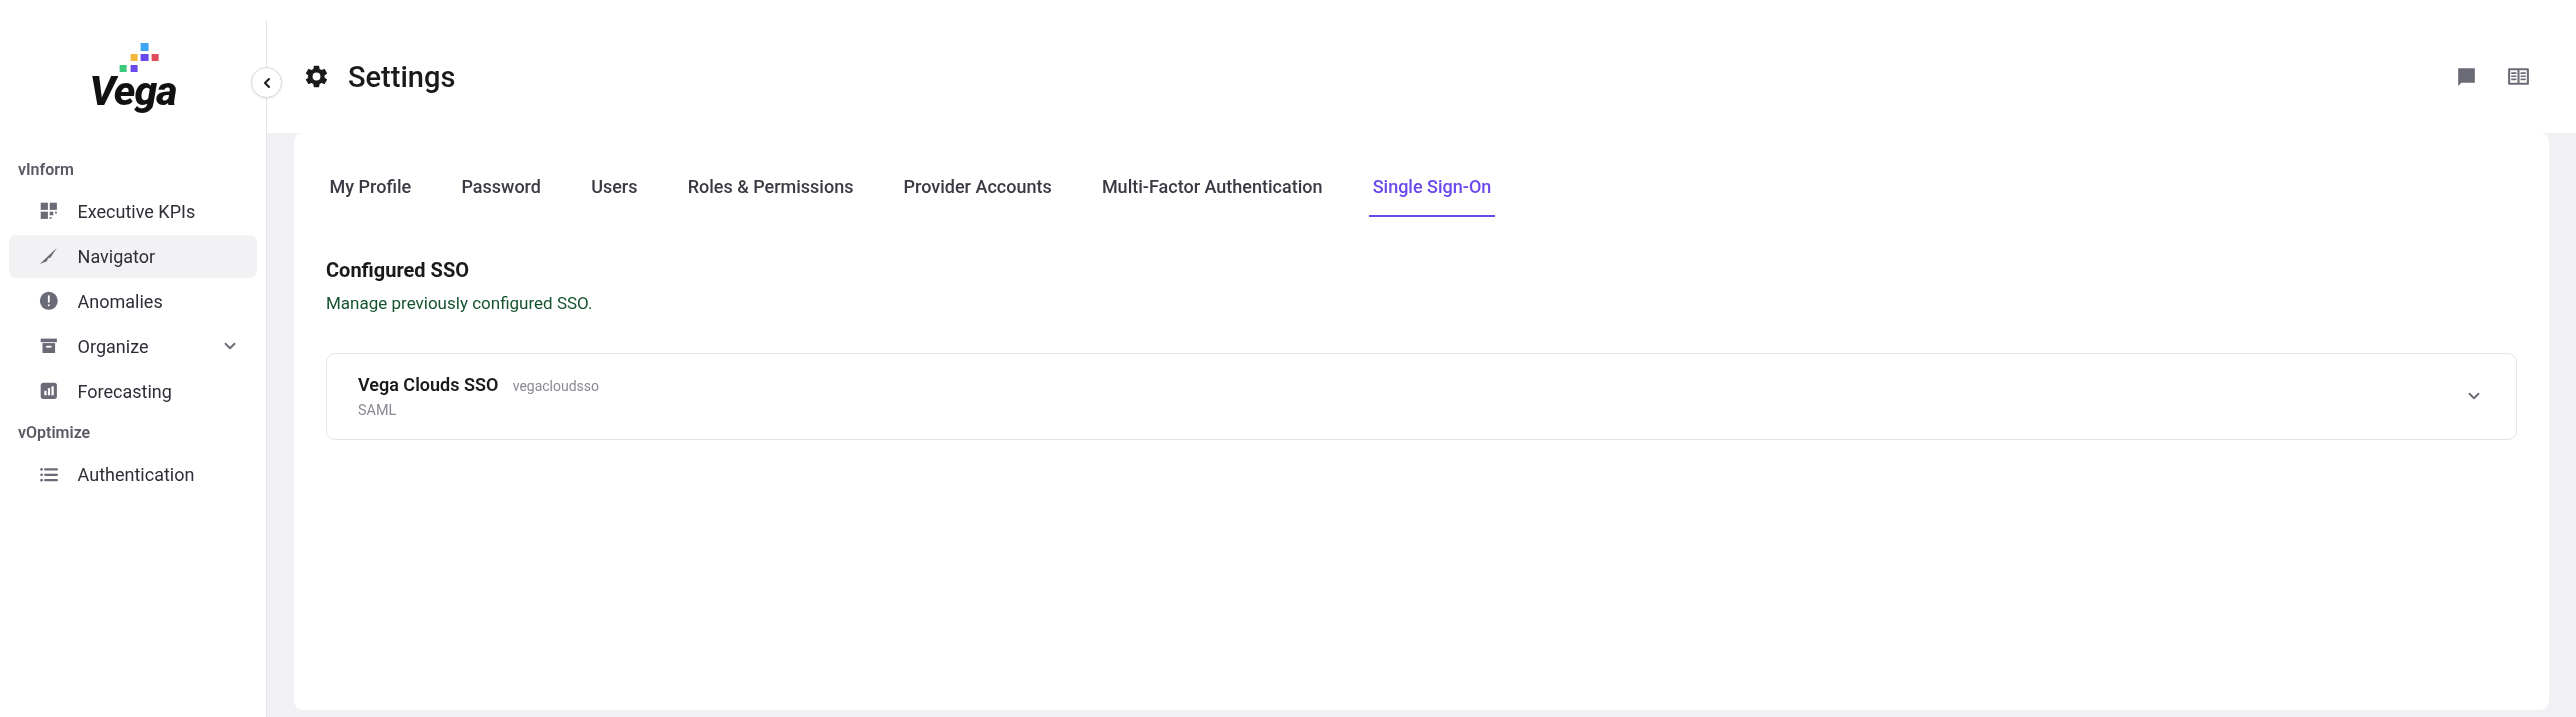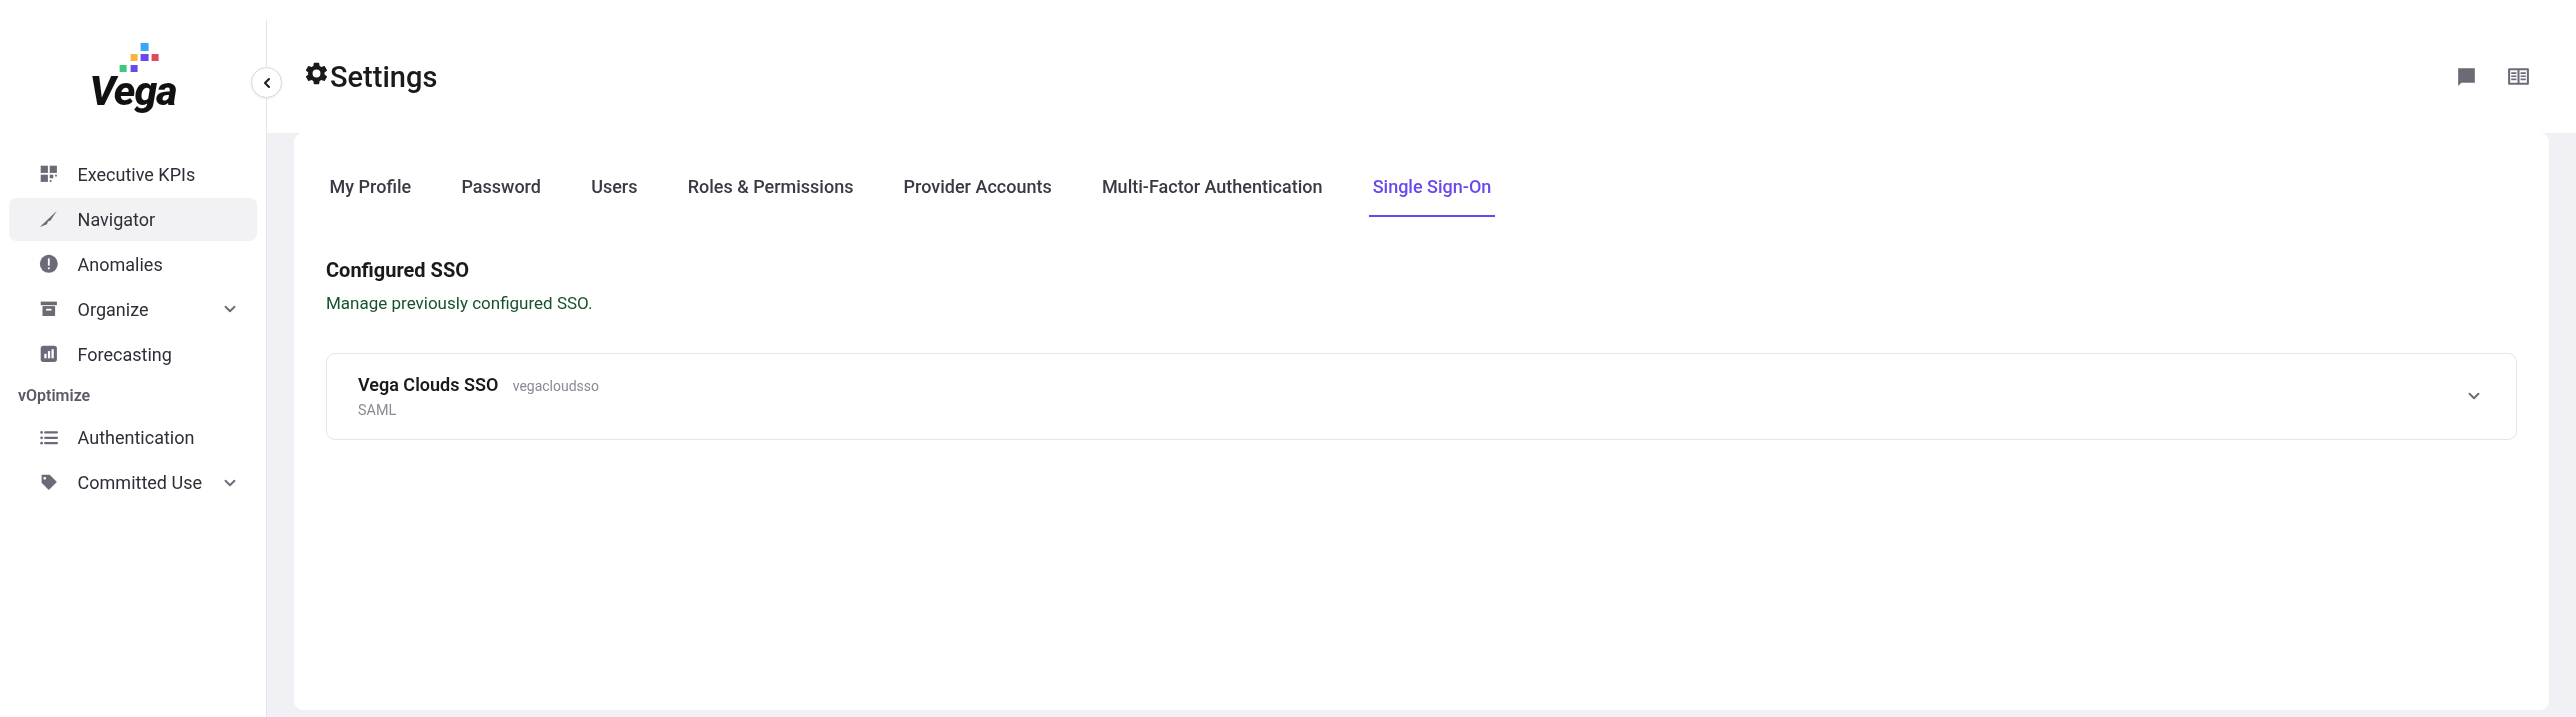--- a/index.html
+++ b/index.html
@@ -116,21 +116,22 @@
   .topbar {
     height: 115px;
     background: #ffffff;
     display: flex;
     align-items: center;
     padding: 0 36px 0 36px;
     gap: 18px;
   }
   .topbar-left {
     display: flex;
-    align-items: flex-start;
+    align-items: center;
+    gap: 18px;
     flex: 1;
   }
   .gear-icon {
     width: 27px;
     height: 27px;
     color: #1a1a1a;
   }
   .page-title {
     font-size: 29px;
     font-weight: 500;
@@ -232,20 +233,21 @@
           <span style="background:#3dc97a"></span>
             <span style="background:#6a49ec"></span>
             <span></span>
             <span></span>
         </div>
         <div class="logo-text">Vega</div>
       </div>
     </div>
 
     <div id="sidebar-sections">
+        <div class="section-label">vInform</div>
         <div class="nav-item">
           <span class="nav-icon">
             <svg viewBox="0 0 24 24" width="21.6" height="21.6" fill="currentColor">
               <rect x="3" y="3" width="8" height="8"></rect>
               <rect x="13" y="3" width="8" height="8"></rect>
               <rect x="3" y="13" width="8" height="8"></rect>
               <rect x="13" y="13" width="4" height="4"></rect>
               <rect x="19" y="13" width="2" height="2"></rect>
               <rect x="13" y="19" width="2" height="2"></rect>
             </svg>
@@ -302,33 +304,20 @@
             <svg viewBox="0 0 24 24" width="21.6" height="21.6" fill="none" stroke="currentColor" stroke-width="2.5" stroke-linecap="round">
               <line x1="8" y1="6" x2="21" y2="6"></line>
               <line x1="8" y1="12" x2="21" y2="12"></line>
               <line x1="8" y1="18" x2="21" y2="18"></line>
               <circle cx="4" cy="6" r="1.5" fill="currentColor" stroke="none"></circle>
               <circle cx="4" cy="12" r="1.5" fill="currentColor" stroke="none"></circle>
               <circle cx="4" cy="18" r="1.5" fill="currentColor" stroke="none"></circle>
             </svg>
           </span>
           <span class="nav-label">Authentication</span>
-        </div>
-        <div class="nav-item">
-          <span class="nav-icon">
-            <svg viewBox="0 0 24 24" width="21.6" height="21.6" fill="currentColor">
-              <path d="M21 11 13 3H4v9l8 8 9-9zM7.5 8.5a1.5 1.5 0 1 1 0-3 1.5 1.5 0 0 1 0 3z"></path>
-            </svg>
-          </span>
-          <span class="nav-label">Committed Use</span>
-          <span class="nav-chevron">
-            <svg viewBox="0 0 24 24" width="18" height="18" fill="none" stroke="currentColor" stroke-width="2.5" stroke-linecap="round" stroke-linejoin="round">
-              <polyline points="6 9 12 15 18 9"></polyline>
-            </svg>
-          </span>
         </div>
       </div>
   </aside>
 
   <main class="main">
     <div class="topbar">
       <div class="topbar-left">
         <span class="gear-icon">
           <svg viewBox="0 0 24 24" width="27" height="27" fill="currentColor">
               <path d="M19.14 12.94a7.49 7.49 0 0 0 .05-.94 7.49 7.49 0 0 0-.05-.94l2.03-1.58a.5.5 0 0 0 .12-.64l-1.92-3.32a.5.5 0 0 0-.61-.22l-2.39.96a7.03 7.03 0 0 0-1.62-.94l-.36-2.54a.5.5 0 0 0-.5-.42h-3.84a.5.5 0 0 0-.5.42l-.36 2.54c-.58.24-1.12.55-1.62.94l-2.39-.96a.5.5 0 0 0-.61.22L2.65 8.84a.5.5 0 0 0 .12.64l2.03 1.58c-.3.31-.5.63-.5.94s.2.63.5.94l-2.03 1.58a.5.5 0 0 0-.12.64l1.92 3.32c.14.24.42.33.61.22l2.39-.96c.5.39 1.04.7 1.62.94l.36 2.54c.4.24.25.42.5.42h3.84c.25 0 .46-.18.5-.42l.36-2.54c.58-.24 1.12-.55 1.62-.94l2.39.96c.19.11.47.02.61-.22l1.92-3.32a.5.5 0 0 0-.12-.64l-2.03-1.58zM12 15.5A3.5 3.5 0 1 1 12 8.5a3.5 3.5 0 0 1 0 7z"></path>

